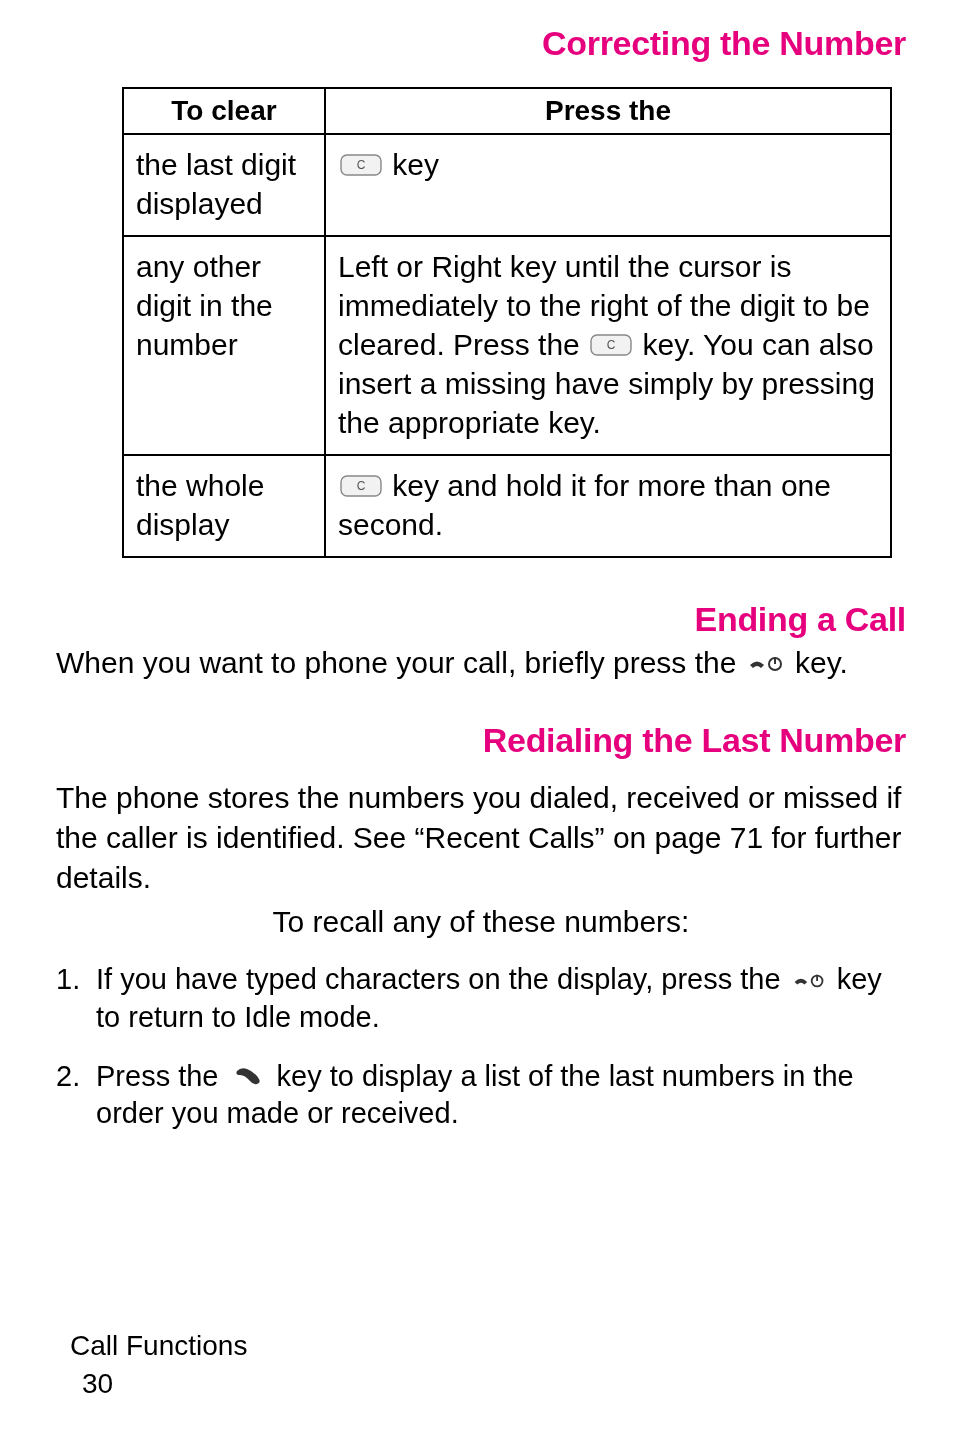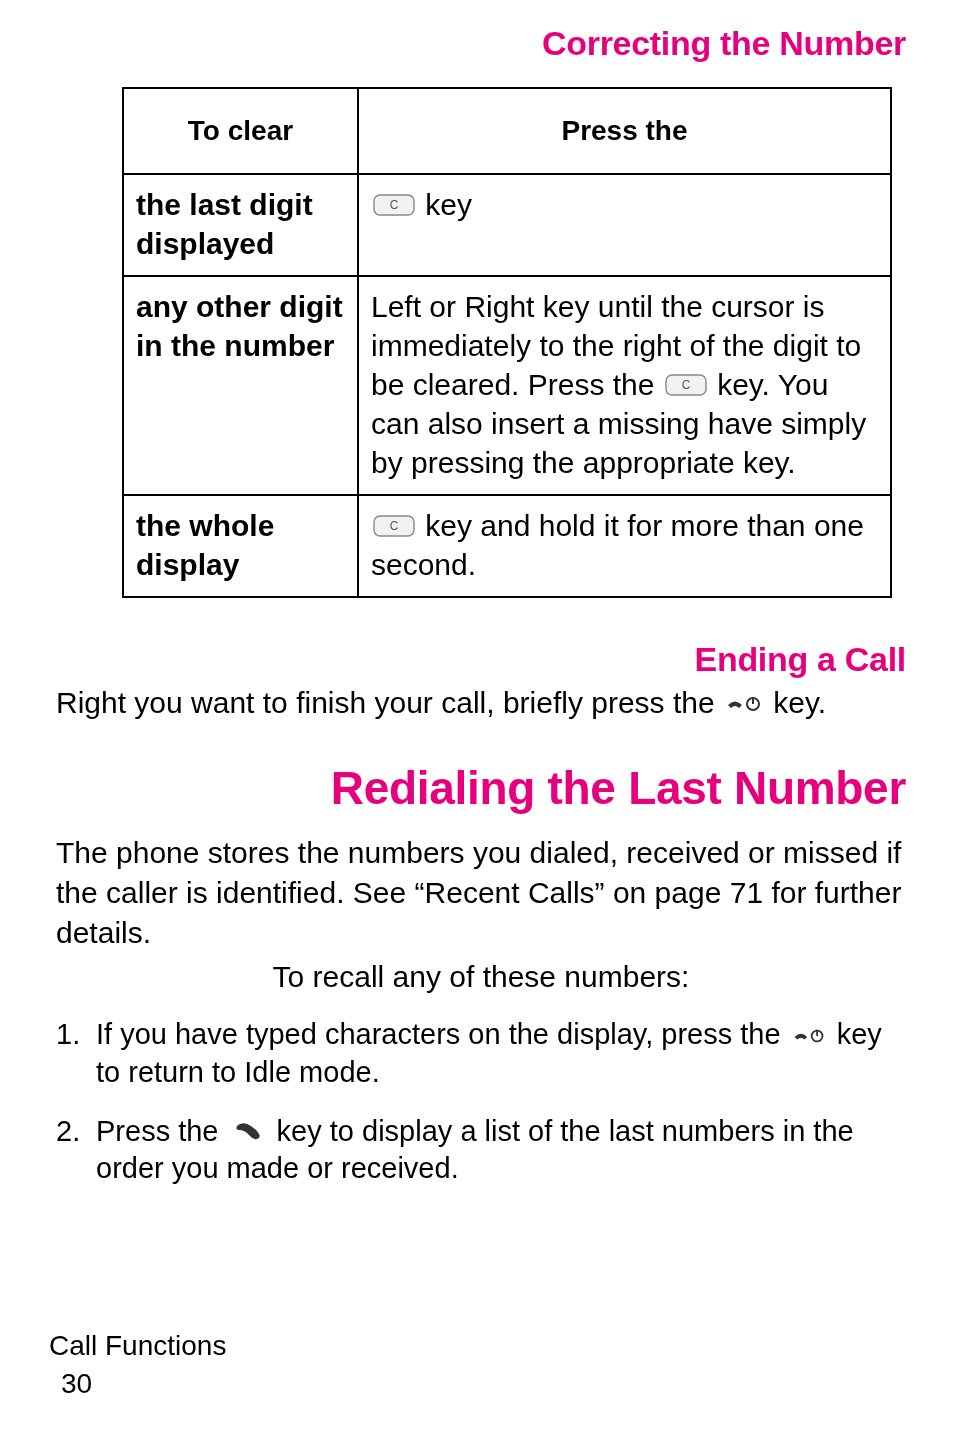--- a/index.html
+++ b/index.html
@@ -14,46 +14,46 @@
     }
     .heading-pink {
       color: #e6007e;
       font-weight: bold;
       font-family: "Arial Narrow", Arial, sans-serif;
       letter-spacing: -0.3px;
       text-align: right;
     }
     .h1 { font-size: 34px; margin-bottom: 24px; }
     .h2 { font-size: 34px; margin-top: 42px; }
-    .h3 { font-size: 46px; margin-top: 38px; margin-bottom: 18px; }
+    .h3 { font-size: 34px; margin-top: 38px; margin-bottom: 18px; }
 
     table {
       border-collapse: collapse;
       width: 770px;
       margin-left: 66px;
       margin-top: 8px;
     }
     th, td {
       border: 2px solid #000;
       padding: 10px 12px 12px 12px;
       text-align: left;
       vertical-align: top;
     }
     th {
       font-family: "Arial Narrow", Arial, sans-serif;
       font-weight: bold;
       font-size: 28px;
       text-align: center;
-      padding: 26px;
+      padding: 6px;
     }
     td {
       font-size: 30px;
       line-height: 1.3;
     }
-    td.col1 { width: 235px; font-weight: bold; }
+    td.col1 { width: 202px; }
 
     .body-text {
       font-size: 30px;
       line-height: 1.33;
       margin-top: 4px;
     }
     .list-numbered {
       margin-top: 20px;
     }
     .list-item {
@@ -64,21 +64,21 @@
     }
     .list-num {
       width: 40px;
       flex-shrink: 0;
     }
     .list-content { flex: 1; }
 
     .footer {
       position: absolute;
       bottom: 30px;
-      left: 49px;
+      left: 70px;
       font-size: 28px;
       line-height: 1.35;
     }
     .footer-page {
       margin-left: 12px;
     }
 
     
     .c-key {
       display: inline-block;
@@ -154,21 +154,21 @@
         </svg>
       </span><span> key and hold it for more than one second.</span>
     </td>
   </tr>
 </tbody>
   </table>
 
 <div class="heading-pink h2">Ending a Call</div>
 
 <div class="body-text">
-  <span>Right you want to finish your call, briefly press the </span><span class="end-icon">
+  <span>When you want to phone your call, briefly press the </span><span class="end-icon">
     <svg width="38" height="20" viewBox="0 0 38 20">
       <path d="M3 11 Q10 4 17 11 L14 14 Q10 10 6 14 Z" fill="#333"></path>
       <circle cx="28" cy="10" r="6" fill="none" stroke="#333" stroke-width="2"></circle>
       <line x1="28" y1="3" x2="28" y2="10" stroke="#333" stroke-width="2"></line>
     </svg>
   </span><span> key.</span>
 </div>
 
 <div class="heading-pink h3">Redialing the Last Number</div>
 

